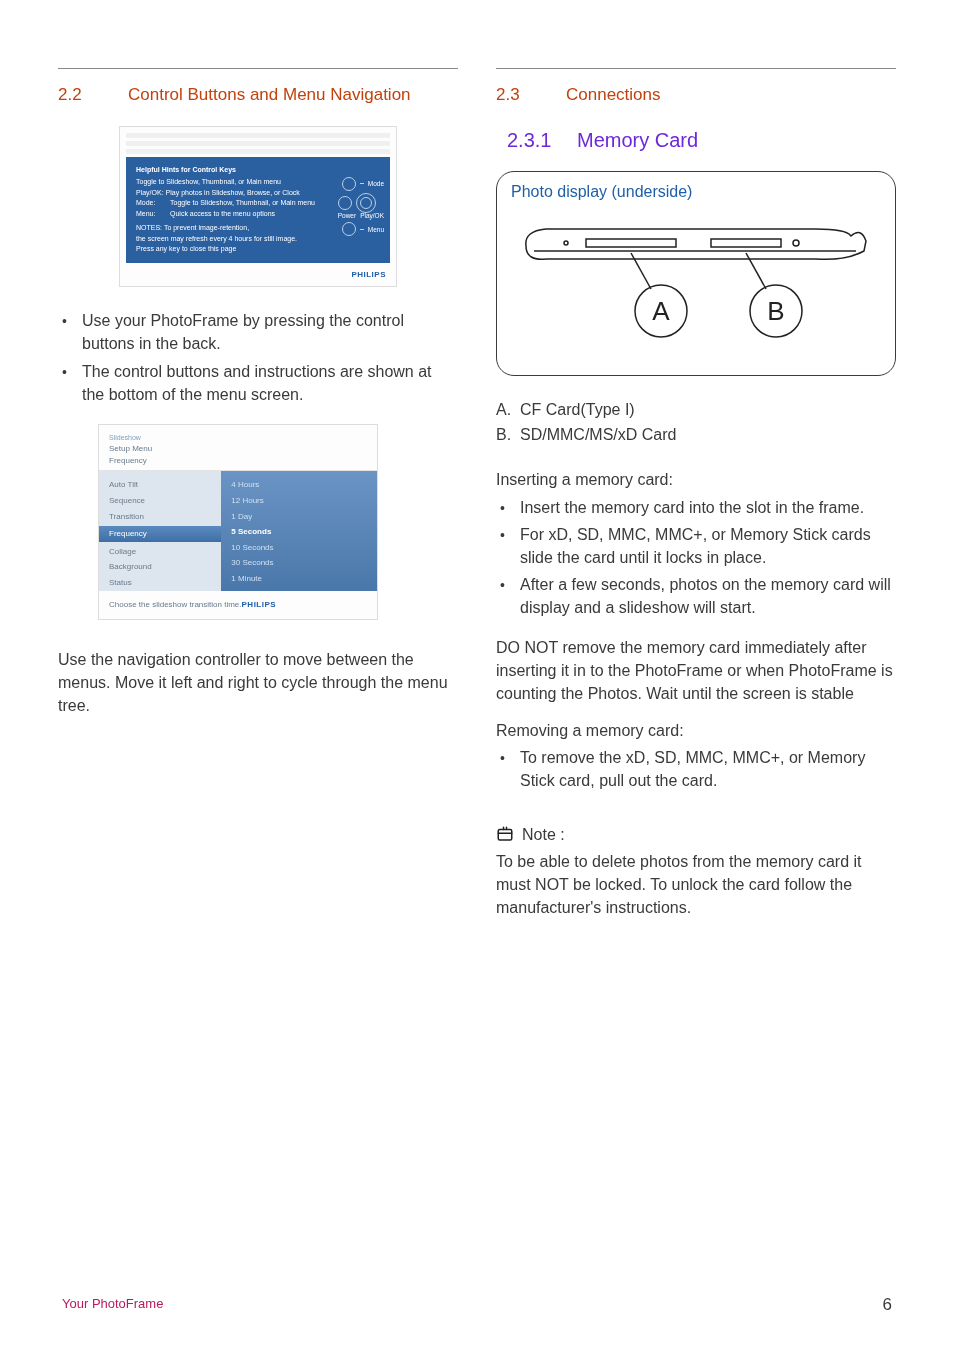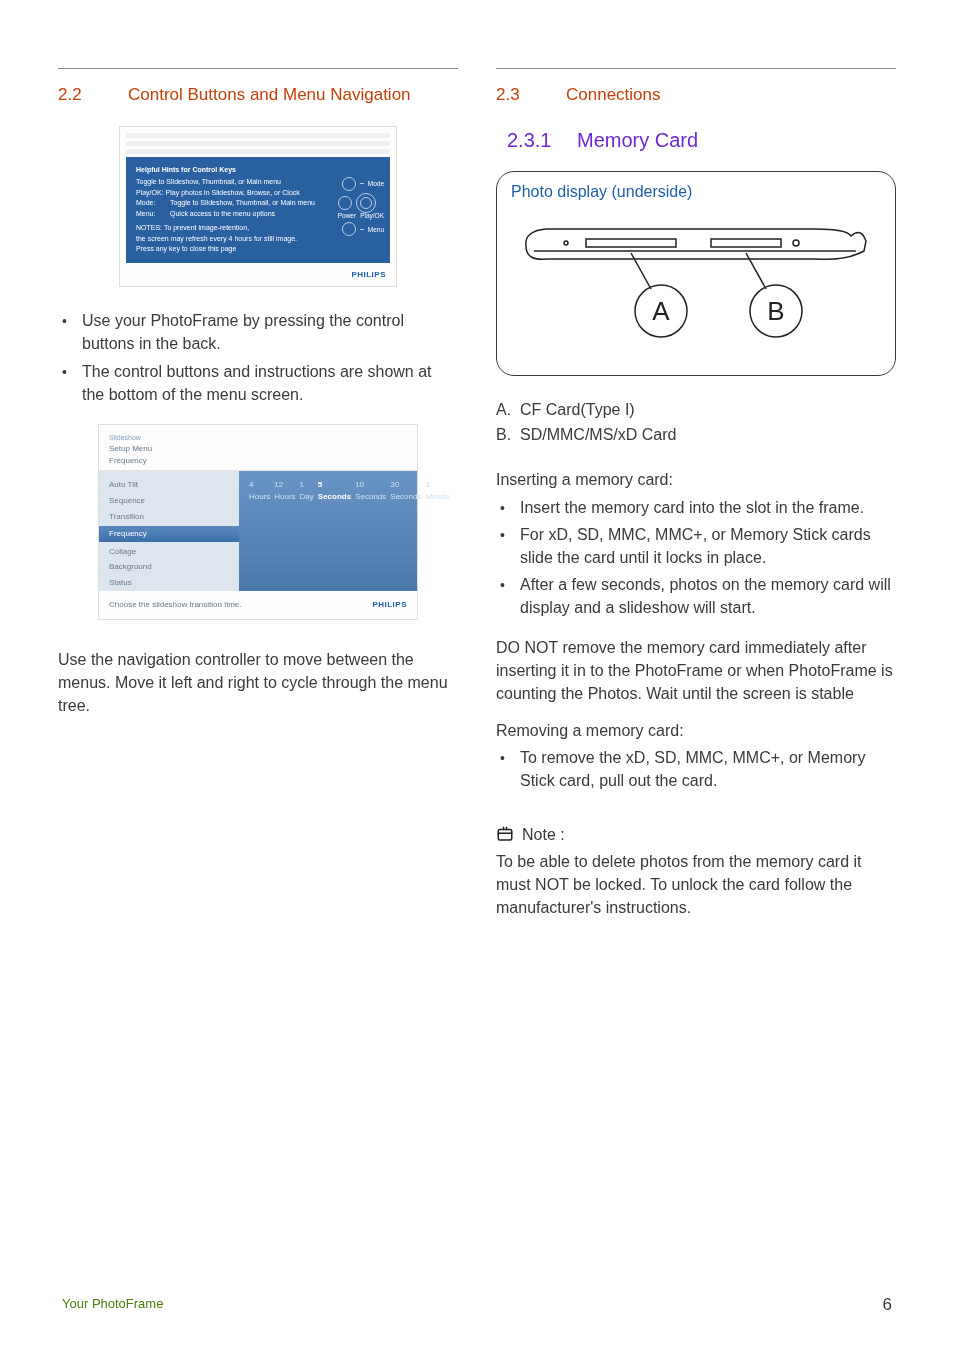--- a/index.html
+++ b/index.html
@@ -48,21 +48,21 @@
     width: 20px;
     flex-shrink: 0;
     font-size: 14px;
     padding-top: 2px;
   }
   p.para { margin-bottom: 14px; }
   .footer-left {
     position: absolute;
     bottom: 40px;
     left: 62px;
-    color: #4d7c0f;
+    color: #be185d;
     font-size: 13px;
   }
   .footer-right {
     position: absolute;
     bottom: 36px;
     right: 62px;
     color: #3a3a3a;
     font-size: 17px;
   }
 
@@ -109,21 +109,21 @@
     text-align: right;
     color: #1f5fa8;
     font-weight: bold;
     font-size: 8px;
     letter-spacing: 0.5px;
     padding: 6px 4px 2px 0;
   }
 
   
   .fig2 {
-    width: 320px;
+    width: 280px;
     margin: 18px 40px 28px 40px;
     border: 1px solid #ddd;
     background: #fdfdfd;
     font-size: 8px;
     color: #6a7a8a;
   }
   .fig2 .top {
     padding: 8px 10px 4px 10px;
     border-bottom: 1px solid #e4e4e4;
   }
@@ -146,26 +146,26 @@
     background: linear-gradient(#5b8abf,#3d6fa6);
     margin: 0 -10px;
     padding: 2px 10px;
   }
   .fig2 .mid .rcol {
     width: 56%;
     padding: 8px 10px;
     background: linear-gradient(#6a94c4,#4a77aa);
     color: #cfe0f0;
     display: flex;
-    flex-direction: row;
+    flex-direction: column;
     gap: 4px;
   }
   .fig2 .mid .rcol .sel { color:#fff; font-weight:bold; }
   .fig2 .bot {
-    display:flex; justify-content:space-between;
+    display:flex; justify-content:flex-start;
     padding: 8px 10px;
     font-size: 8px;
   }
   .fig2 .bot .brand { color:#1f5fa8; font-weight:bold; letter-spacing:0.5px; }
 
   
   .fig3-wrap {
     border: 1.5px solid #3b3b3b;
     border-radius: 18px;
     padding: 8px 14px 18px 14px;

